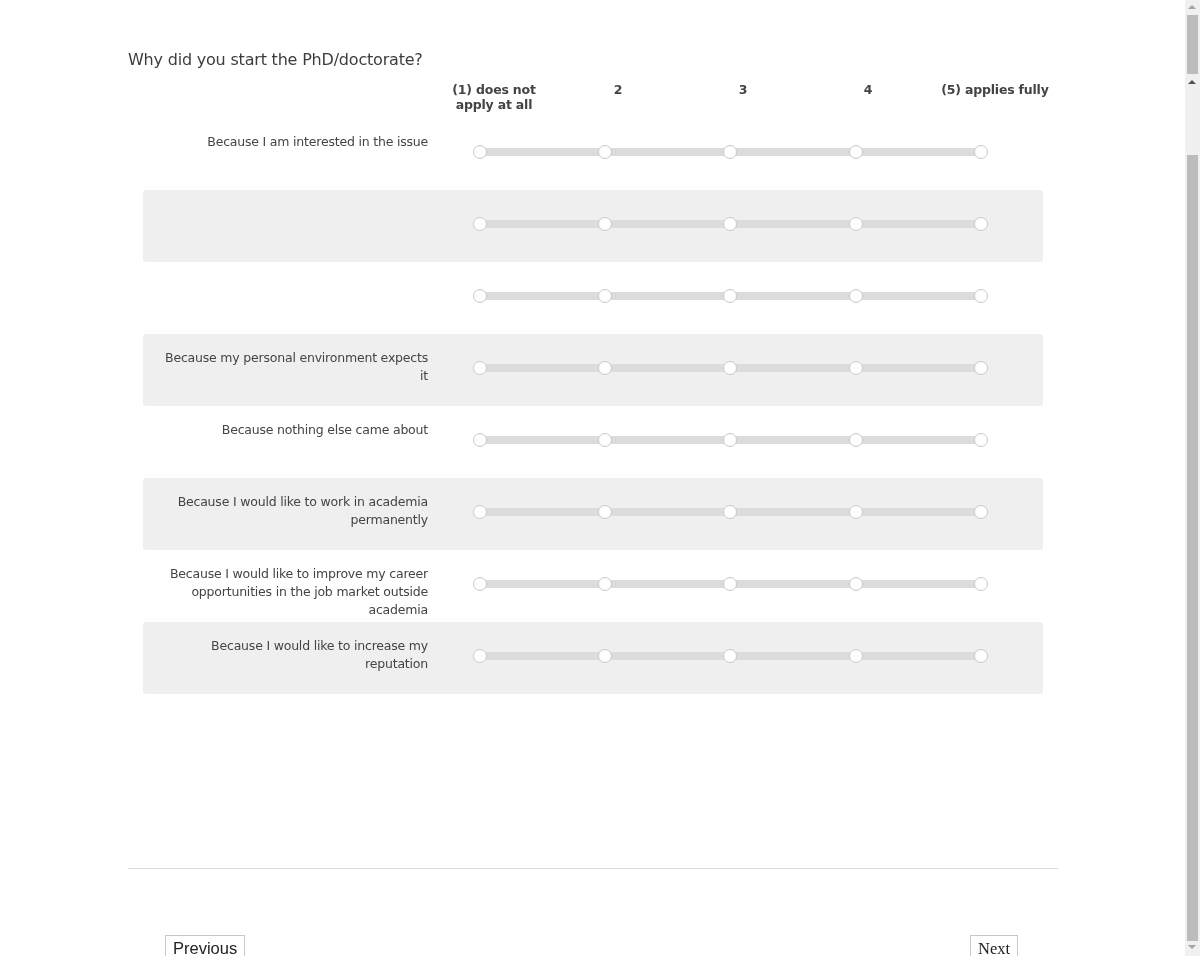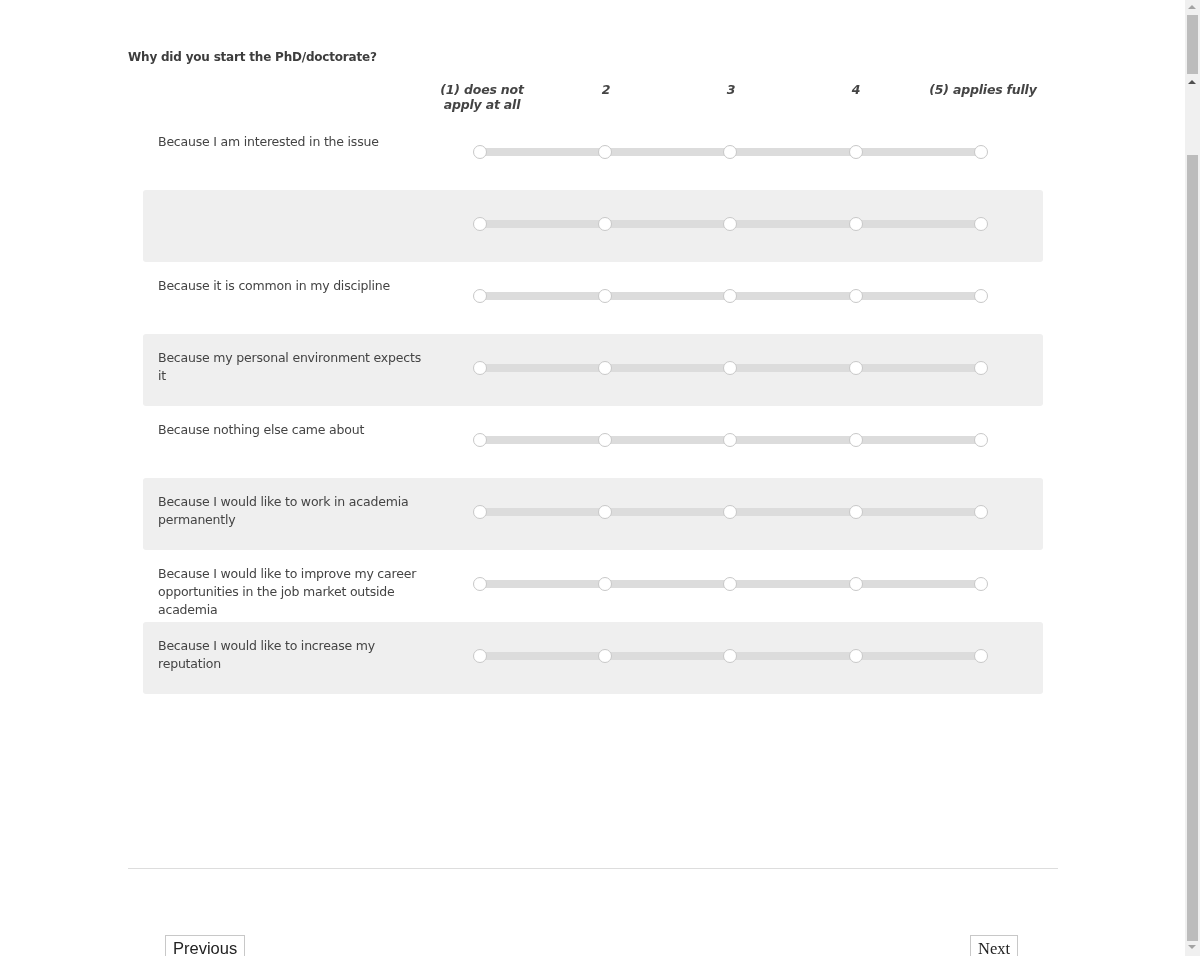--- a/index.html
+++ b/index.html
@@ -5,37 +5,37 @@
   html, body { margin: 0; padding: 0; }
   body {
     width: 1200px; height: 956px; overflow: hidden; position: relative;
     background: #ffffff;
     font-family: "DejaVu Sans", sans-serif;
     color: #444;
   }
   .page { position: absolute; left: 128px; top: 0; width: 930px; }
   .question-title {
     position: absolute; left: 0; top: 50px;
-    font-size: 12px; font-weight: bold; color: #3d3d3d;
+    font-size: 16px; font-weight: normal; color: #3d3d3d;
     letter-spacing: -0.2px;
   }
-  .scale-header { position: absolute; top: 82px; left: 0; width: 930px; height: 36px; font-style: italic; }
+  .scale-header { position: absolute; top: 82px; left: 12px; width: 930px; height: 36px; }
   .scale-label {
     position: absolute; width: 110px; text-align: center;
     font-size: 12.5px; font-weight: bold; color: #444; line-height: 15px;
     letter-spacing: -0.2px;
   }
   .rows { position: absolute; left: 15px; top: 118px; width: 900px; }
   .row {
     position: relative; height: 72px; border-radius: 3px;
   }
   .row.alt { background: #efefef; }
   .row-label {
     position: absolute; right: 615px; top: 15px; width: 270px;
-    text-align: left; font-size: 12.5px; line-height: 18px; color: #444;
+    text-align: right; font-size: 12.5px; line-height: 18px; color: #444;
     letter-spacing: -0.2px;
   }
   .track {
     position: absolute; left: 338px; top: 30px; width: 500px; height: 8px;
     background: #dcdcdc;
   }
   .radio {
     position: absolute; top: 27px; width: 14px; height: 14px;
     border-radius: 50%; background: #fff; border: 1px solid #c8c8c8;
     box-sizing: border-box; cursor: pointer;
@@ -82,21 +82,20 @@
       </div>
       <div class="row alt">
         <div class="track"></div>
         <div class="radio" style="left: 330px;"></div>
         <div class="radio" style="left: 455px;"></div>
         <div class="radio" style="left: 580px;"></div>
         <div class="radio" style="left: 706px;"></div>
         <div class="radio" style="left: 831px;"></div>
       </div>
       <div class="row">
-        <div class="row-label">Because it is common in my discipline</div>
         <div class="track"></div>
         <div class="radio" style="left: 330px;"></div>
         <div class="radio" style="left: 455px;"></div>
         <div class="radio" style="left: 580px;"></div>
         <div class="radio" style="left: 706px;"></div>
         <div class="radio" style="left: 831px;"></div>
       </div>
       <div class="row alt">
         <div class="row-label">Because my personal environment expects it</div>
         <div class="track"></div>

